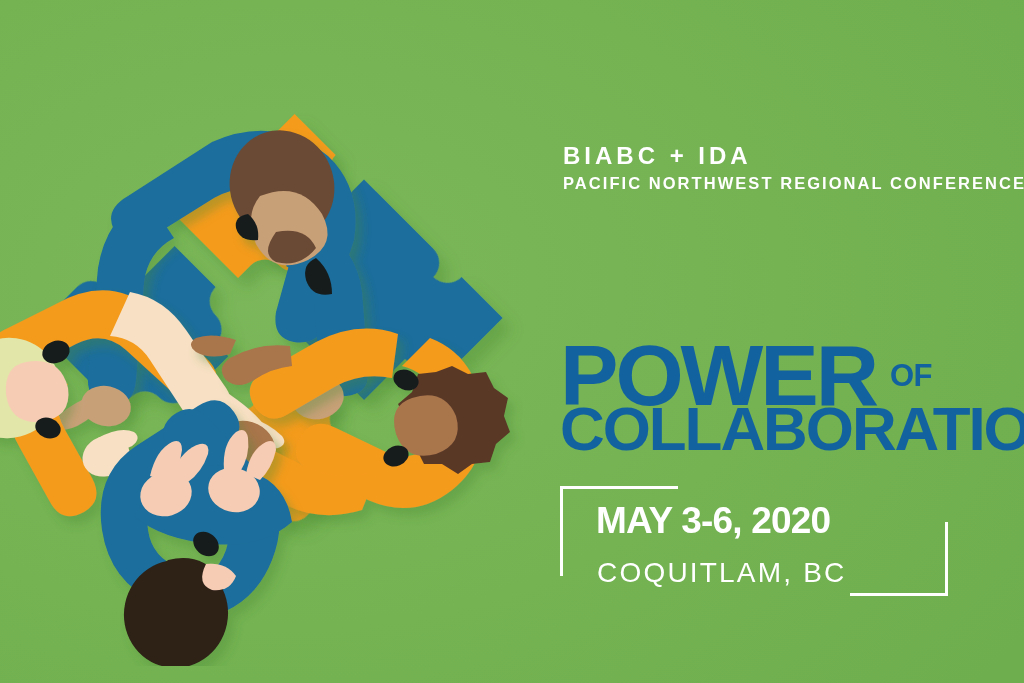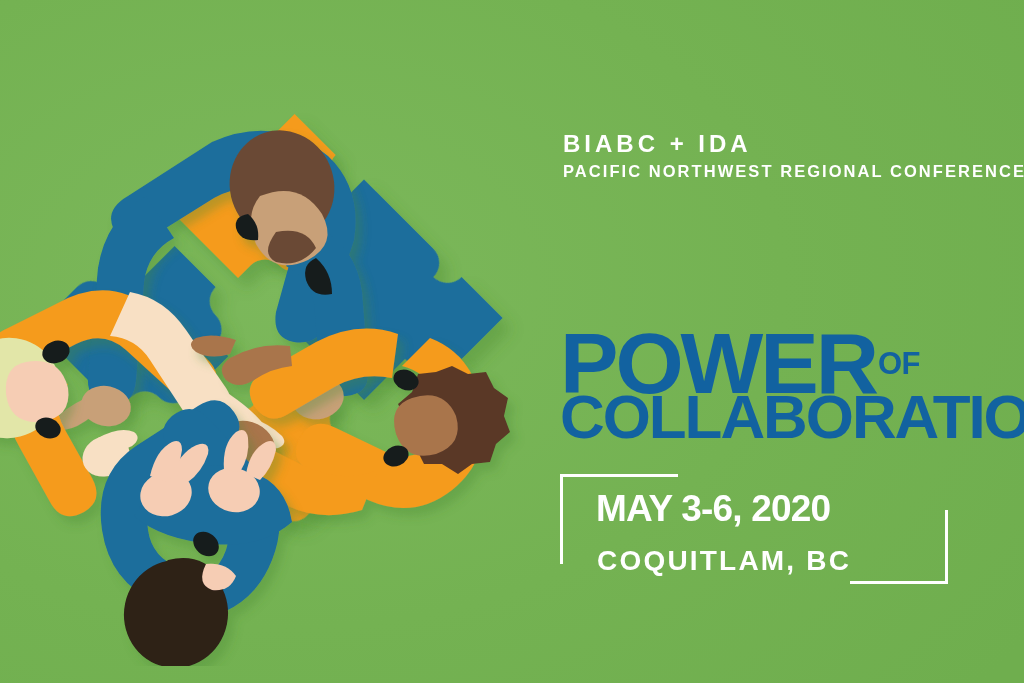--- a/index.html
+++ b/index.html
@@ -17,21 +17,21 @@
   }
 
   
   .art{
     position:absolute;left:-40px;top:46px;
     width:600px;height:620px;
   }
   .art .layer{position:absolute;left:0;top:0;width:100%;height:100%;}
 
   
-  .txt{position:absolute;left:0;top:4px;width:1024px;height:594px;}
+  .txt{position:absolute;left:0;top:16px;width:1024px;height:594px;}
 
   .kicker{
     position:absolute;left:563px;top:128px;
     color:#ffffff;
     font-size:24px;font-weight:bold;
     letter-spacing:4.0px;
     line-height:1;
     white-space:nowrap;
   }
   .kicker-sub{
@@ -58,21 +58,21 @@
   .power{
     color:#1262a0;
     font-size:86px;font-weight:bold;
     letter-spacing:-3.0px;line-height:1;
     transform:scaleX(1.02);transform-origin:left bottom;
   }
   .of{
     color:#1262a0;
     font-size:31px;font-weight:bold;
     letter-spacing:-0.5px;line-height:1;
-    margin-left:8px;
+    margin-left:20px;
   }
   .collab{
     position:absolute;left:560px;top:383px;
     color:#1262a0;
     font-size:61px;font-weight:bold;
     letter-spacing:-2.0px;line-height:1;
     white-space:nowrap;
     transform:scaleX(1.015);transform-origin:left top;
   }
 
@@ -87,21 +87,21 @@
   .dateline{
     position:absolute;left:36px;top:18px;
     color:#ffffff;
     font-size:37px;font-weight:bold;
     letter-spacing:-0.8px;line-height:1;
     white-space:nowrap;
   }
   .cityline{
     position:absolute;left:37px;top:75px;
     color:#ffffff;
-    font-size:28px;font-weight:bold;
+    font-size:28px;font-weight:normal;
     letter-spacing:2.2px;line-height:1;
     white-space:nowrap;
   }
 </style>
 </head>
 <body>
 
 <div class="banner">
 
   <div class="art">

